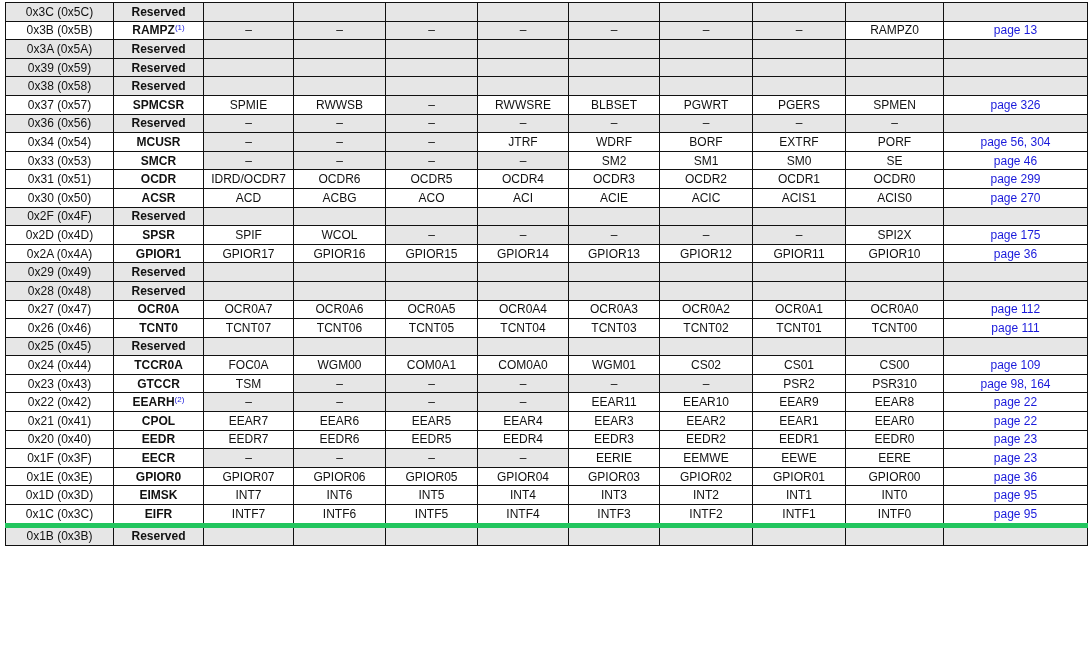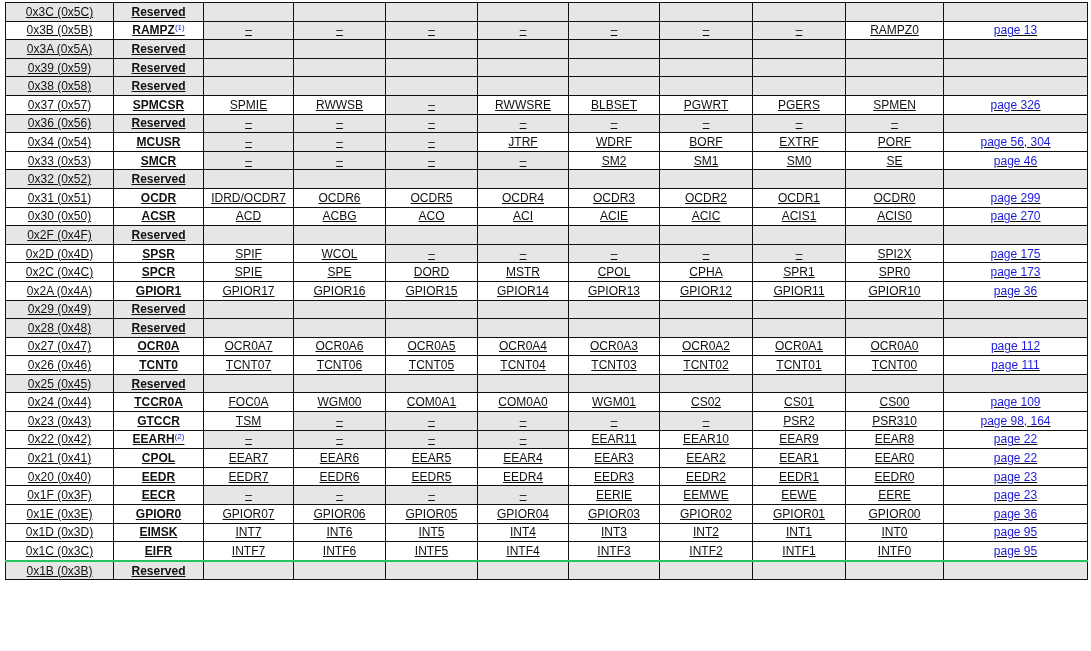--- a/index.html
+++ b/index.html
@@ -1,25 +1,25 @@
 <!DOCTYPE html>
 <html><head>
 <meta charset="utf-8">
 <style>
   html, body { margin: 0; padding: 0; background: #ffffff; }
   body { width: 1091px; height: 651px; overflow: hidden; position: relative;
          font-family: "Liberation Sans", sans-serif; }
   #tbl { position: absolute; left: 5px; top: 2px; border-collapse: collapse;
-         table-layout: fixed; font-size: 12px; color: #111; text-decoration: underline; }
+         table-layout: fixed; font-size: 12px; color: #111; }
   #tbl td { border: 1.3px solid #111; height: 17.6px; padding: 0; text-align: center;
             white-space: nowrap; overflow: hidden; line-height: 16px; }
   #tbl td.g { background: #e6e6e6; }
   #tbl td.name { font-weight: bold; }
   #tbl td.page { color: #1a1adb; }
-  #tbl tr.thick td { border-bottom: 2px solid #22c55e; }
+  #tbl tr.thick td { border-bottom: 5px solid #22c55e; }
   sup { color: #1a1adb; font-size: 8px; font-weight: normal; vertical-align: 4px; line-height: 0; }
   .pg { color: #1a1adb; cursor: pointer; }
 </style>
 </head>
 <body>
 
 <table id="tbl">
   <colgroup>
     <col style="width:108px">
       <col style="width:90px">
@@ -145,33 +145,20 @@
         <td class="g">–</td>
         <td class="g">–</td>
         <td class="g">–</td>
         <td>SM2</td>
         <td>SM1</td>
         <td>SM0</td>
         <td>SE</td>
         <td class="page"><span class="pg">page 46</span></td>
       </tr>
       <tr>
-        <td class="g">0x32 (0x52)</td>
-        <td class="name g"><span>Reserved</span></td>
-        <td class="g"></td>
-        <td class="g"></td>
-        <td class="g"></td>
-        <td class="g"></td>
-        <td class="g"></td>
-        <td class="g"></td>
-        <td class="g"></td>
-        <td class="g"></td>
-        <td class="page g"></td>
-      </tr>
-      <tr>
         <td>0x31 (0x51)</td>
         <td class="name"><span>OCDR</span></td>
         <td>IDRD/OCDR7</td>
         <td>OCDR6</td>
         <td>OCDR5</td>
         <td>OCDR4</td>
         <td>OCDR3</td>
         <td>OCDR2</td>
         <td>OCDR1</td>
         <td>OCDR0</td>
@@ -208,33 +195,20 @@
         <td class="name"><span>SPSR</span></td>
         <td>SPIF</td>
         <td>WCOL</td>
         <td class="g">–</td>
         <td class="g">–</td>
         <td class="g">–</td>
         <td class="g">–</td>
         <td class="g">–</td>
         <td>SPI2X</td>
         <td class="page"><span class="pg">page 175</span></td>
-      </tr>
-      <tr>
-        <td>0x2C (0x4C)</td>
-        <td class="name"><span>SPCR</span></td>
-        <td>SPIE</td>
-        <td>SPE</td>
-        <td>DORD</td>
-        <td>MSTR</td>
-        <td>CPOL</td>
-        <td>CPHA</td>
-        <td>SPR1</td>
-        <td>SPR0</td>
-        <td class="page"><span class="pg">page 173</span></td>
       </tr>
       <tr>
         <td>0x2A (0x4A)</td>
         <td class="name"><span>GPIOR1</span></td>
         <td>GPIOR17</td>
         <td>GPIOR16</td>
         <td>GPIOR15</td>
         <td>GPIOR14</td>
         <td>GPIOR13</td>
         <td>GPIOR12</td>

